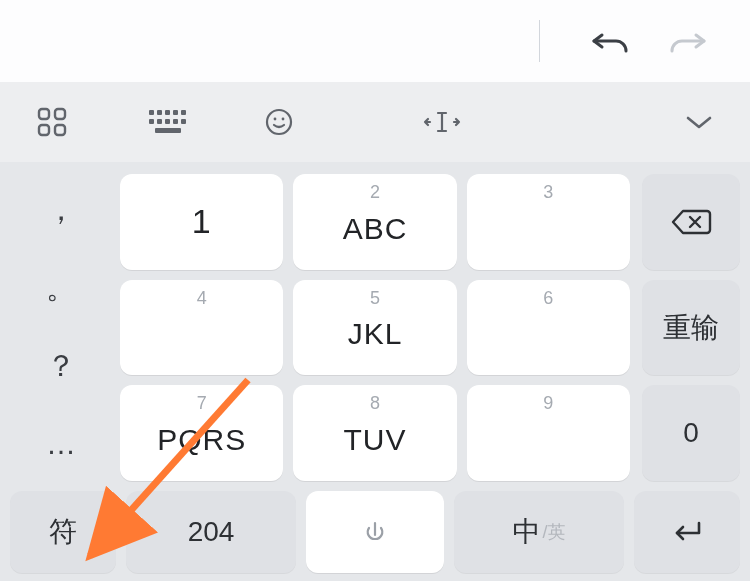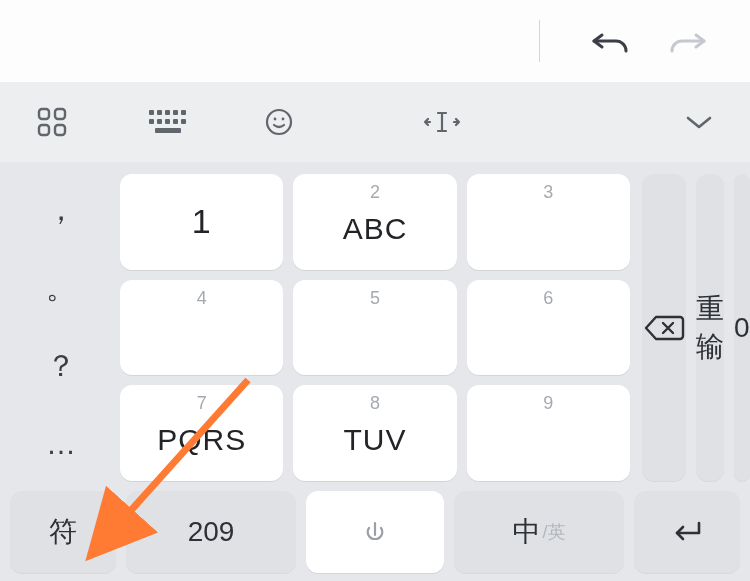--- a/index.html
+++ b/index.html
@@ -100,21 +100,21 @@
     margin-top: 14px;
     font-size: 30px;
     color: #222427;
     letter-spacing: 1px;
   }
   .key .main.solo { margin-top: 0; font-size: 34px; }
 
   
   .rightcol {
     grid-column: 3; grid-row: 1;
-    display:flex; flex-direction:row;
+    display:flex; flex-direction:column;
     gap: 10px;
     padding: 4px 2px 4px 6px;
   }
   .rkey {
     flex: 1;
     background: #dfe1e5;
     border-radius: 12px;
     box-shadow: 0 1px 0 rgba(0,0,0,.06);
     display:flex; align-items:center; justify-content:center;
     font-size: 28px;
@@ -230,20 +230,21 @@
       <span class="main">ABC</span>
     </div>
     <div class="key">
       <span class="hint">3</span>
     </div>
     <div class="key">
       <span class="hint">4</span>
     </div>
     <div class="key">
       <span class="hint">5</span>
+      <span class="main">JKL</span>
     </div>
     <div class="key">
       <span class="hint">6</span>
     </div>
     <div class="key">
       <span class="hint">7</span>
       <span class="main">PQRS</span>
     </div>
     <div class="key">
       <span class="hint">8</span>
@@ -260,21 +261,21 @@
         <path d="M14 4 H38 A3 3 0 0 1 41 7 V23 A3 3 0 0 1 38 26 H14 L4 15 Z"></path>
         <path d="M21 10 L31 20 M31 10 L21 20"></path>
       </svg>
     </div>
     <div class="rkey">重输</div>
     <div class="rkey">0</div>
   </div>
 
   <div class="bottom">
     <div class="bot gray">符</div>
-    <div class="bot gray">209</div>
+    <div class="bot gray">204</div>
     <div class="bot white">
       <svg width="30" height="30" viewBox="0 0 30 30" fill="none" stroke="#9ba0a7" stroke-width="2.2" stroke-linecap="round">
         <path d="M15 6 V18"></path>
         <path d="M9 11 A7 7 0 0 0 15 22 A7 7 0 0 0 21 11"></path>
       </svg>
     </div>
     <div class="bot gray lang">
       <span>中</span>
         <small>/英</small>
     </div>

